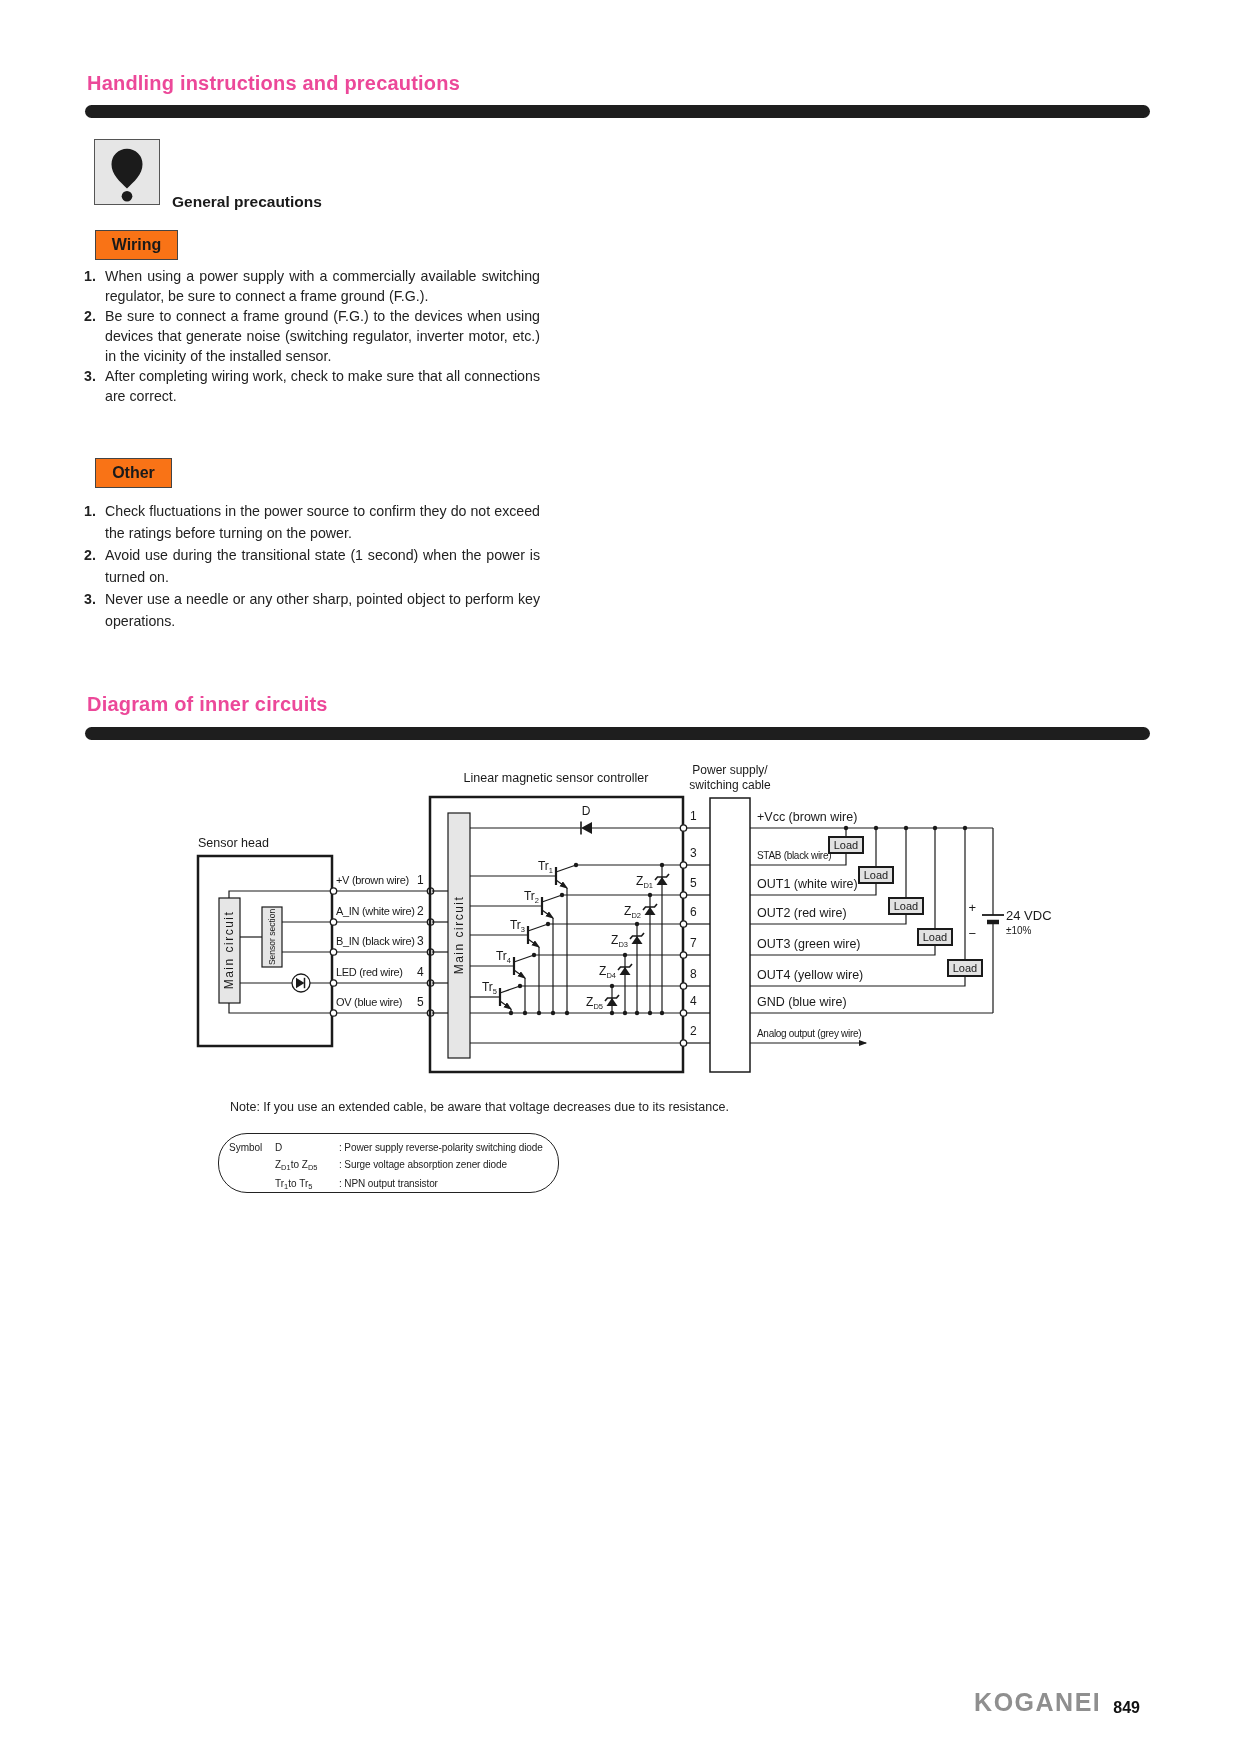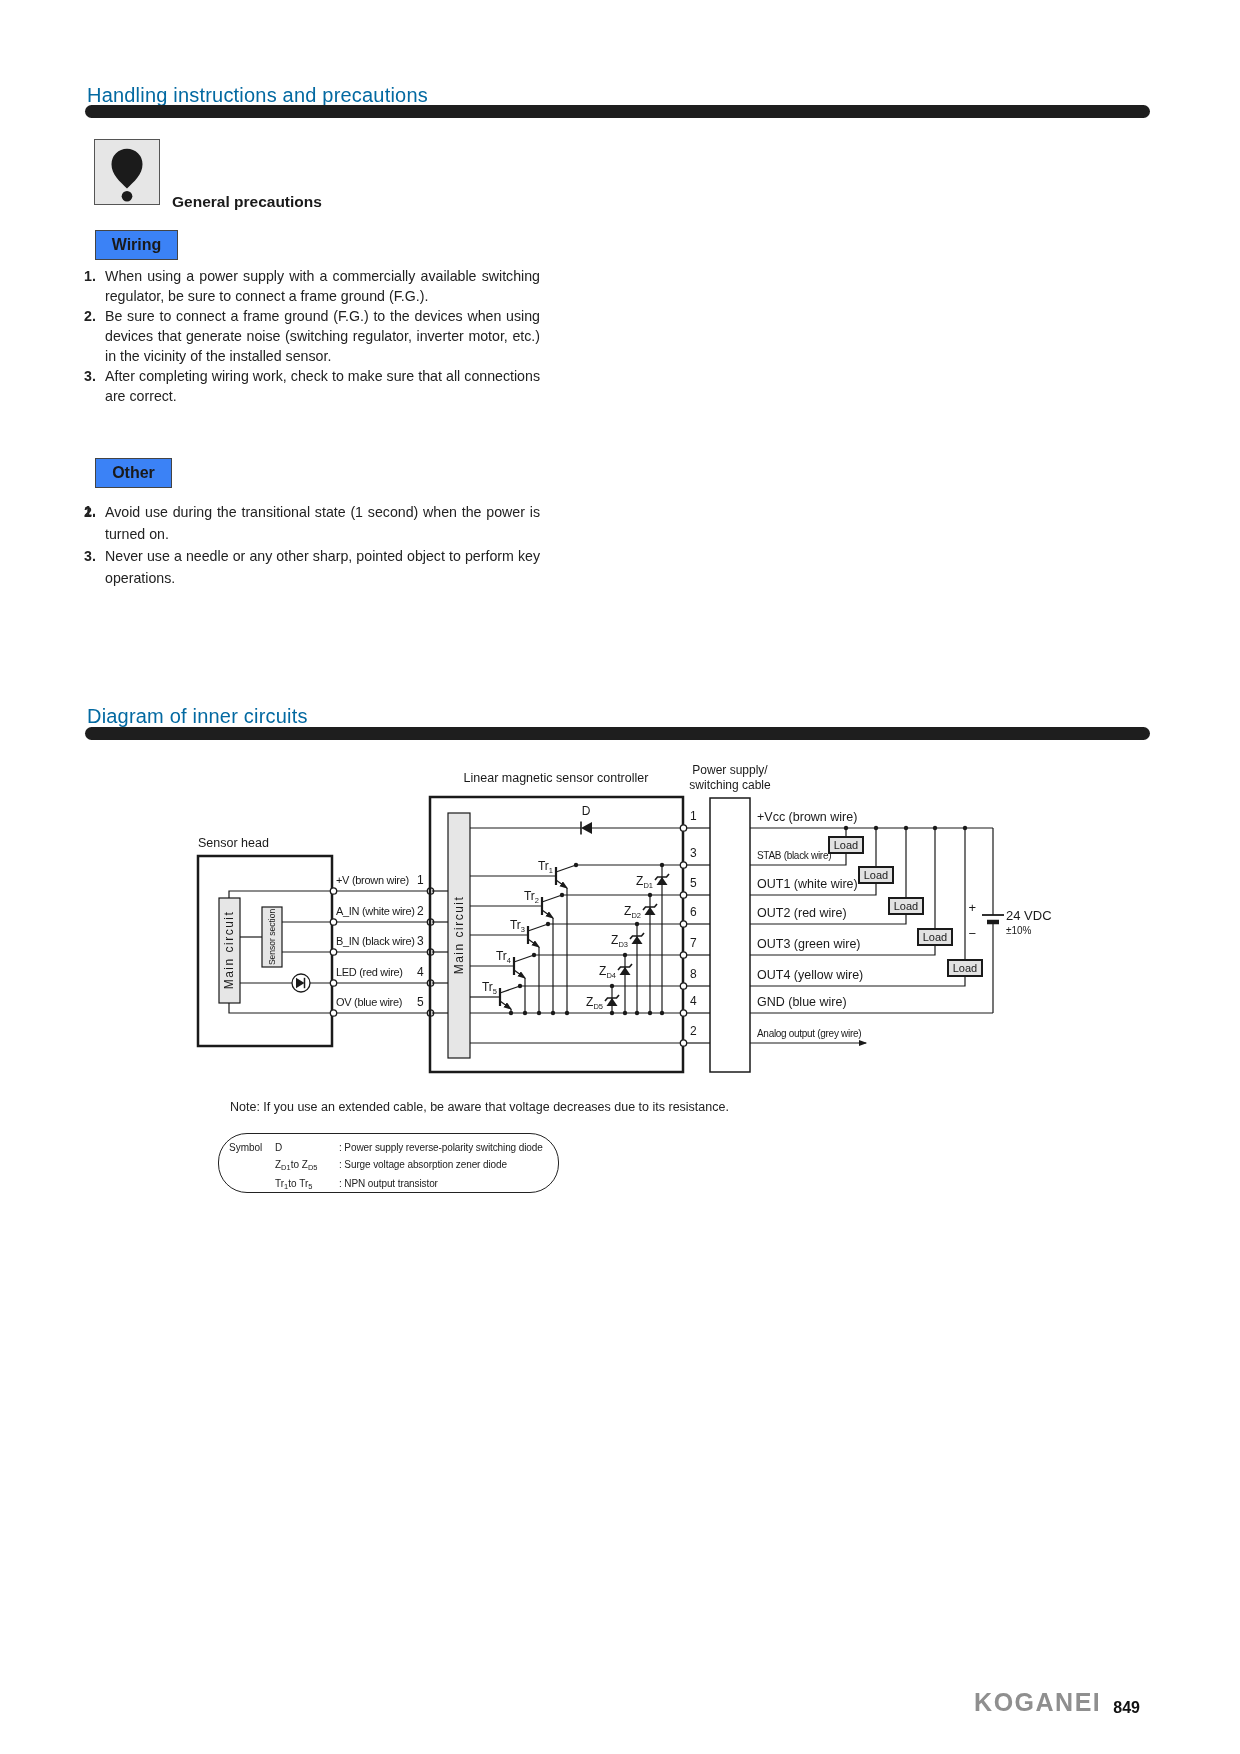--- a/index.html
+++ b/index.html
@@ -2,26 +2,26 @@
 <html><head>
 <meta charset="utf-8">
 <style>
   html,body{margin:0;padding:0;}
   body{
     width:1240px;height:1754px;position:relative;background:#ffffff;
     font-family:"Liberation Sans","DejaVu Sans",sans-serif;color:#1a1a1a;
     -webkit-font-smoothing:antialiased;
   }
   .abs{position:absolute;}
-  .sec-title{font-size:20px;font-weight:normal;letter-spacing:.2px;color:#0369a1;margin-top:12px;}
+  .sec-title{font-size:20px;font-weight:bold;letter-spacing:.2px;color:#ec4899;}
   .black-bar{height:13px;background:#1e1e1e;border-radius:6.5px;}
   .icon-box{width:66px;height:66px;background:#e6e6e6;border:1px solid #555;box-sizing:border-box;}
   .gp-head{font-size:15.5px;font-weight:bold;}
   .tag-box{
-    background:#3b82f6;border:1.5px solid #444;box-sizing:border-box;
+    background:#f97316;border:1.5px solid #444;box-sizing:border-box;
     font-size:16px;font-weight:bold;text-align:center;color:#1a1a1a;
   }
   .plist{width:456px;}
   .pitem{position:relative;padding-left:21px;text-align:justify;color:#222;}
   .pitem .num{position:absolute;left:0;font-weight:bold;}
   .wlist .pitem{font-size:14.2px;line-height:20px;}
   .olist .pitem{font-size:14.2px;line-height:21.5px;margin-bottom:1px;}
   .note-text{font-size:12.5px;color:#222;}
   .symbol-box{
     width:341px;height:60px;border:1.5px solid #222;box-sizing:border-box;
@@ -72,20 +72,21 @@
     <span class="num">3.</span>
     <span>After completing wiring work, check to make sure that all connections are correct.</span>
   </div>
 </div>
 
 <div class="abs tag-box" style="left:95px;top:458px;width:77px;height:30px;line-height:27px;">Other</div>
 
 <div class="abs plist olist" style="left:84px;top:501px;">
   <div class="pitem">
     <span class="num">1.</span>
+    <span>Check fluctuations in the power source to confirm they do not exceed the ratings before turning on the power.</span>
   </div>
   <div class="pitem">
     <span class="num">2.</span>
     <span>Avoid use during the transitional state (1 second) when the power is turned on.</span>
   </div>
   <div class="pitem">
     <span class="num">3.</span>
     <span>Never use a needle or any other sharp, pointed object to perform key operations.</span>
   </div>
 </div>

